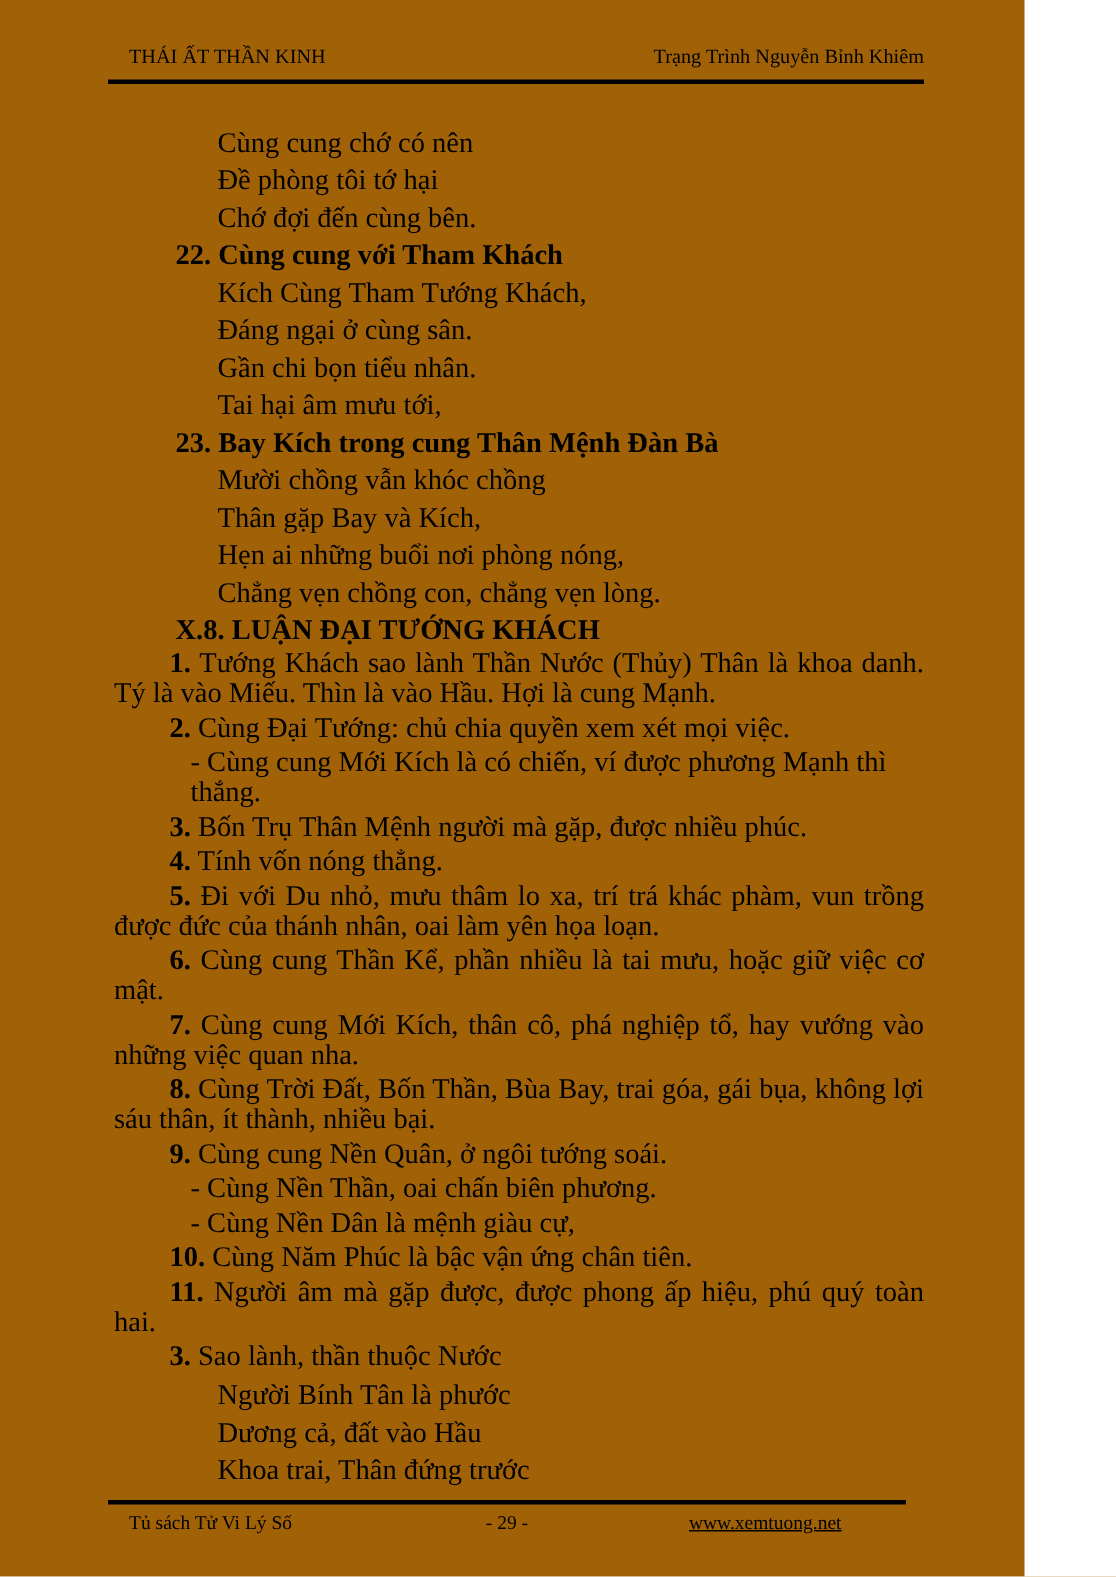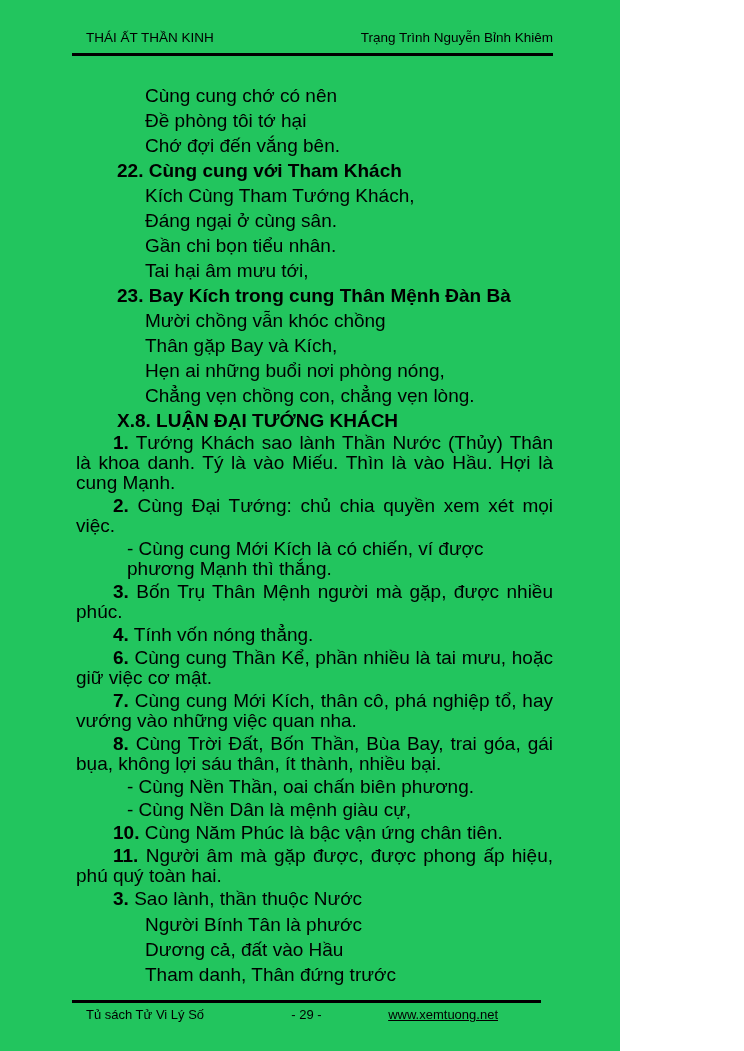--- a/index.html
+++ b/index.html
@@ -1,22 +1,22 @@
 <!DOCTYPE html>
 <html><head>
 <meta charset="utf-8">
 <style>
   html, body { margin: 0; padding: 0; background: #ffffff; }
   .page {
     position: relative;
-    width: 620px;
+    width: 683px;
     height: 1051px;
-    background: #22c55e;
+    background: #a16207;
     color: #000000;
-    font-family: Liberation Sans, sans-serif;
+    font-family: Liberation Serif, serif;
     overflow: hidden;
   }
   
   .header {
     margin: 30px 67px 0 72px;
     display: flex;
     justify-content: space-between;
     align-items: flex-end;
     border-bottom: 3px solid #000000;
     padding: 0 0 7px 14px;
@@ -86,48 +86,50 @@
 <div class="page">
 
   <div class="header">
     <span>THÁI ẤT THẦN KINH</span>
     <span>Trạng Trình Nguyễn Bỉnh Khiêm</span>
   </div>
 
   <div class="content">
       <div class="blk-verse">Cùng cung chớ có nên</div>
       <div class="blk-verse">Đề phòng tôi tớ hại</div>
-      <div class="blk-verse">Chớ đợi đến vắng bên.</div>
+      <div class="blk-verse">Chớ đợi đến cùng bên.</div>
       <div class="blk-heading">22. Cùng cung với Tham Khách</div>
       <div class="blk-verse">Kích Cùng Tham Tướng Khách,</div>
       <div class="blk-verse">Đáng ngại ở cùng sân.</div>
       <div class="blk-verse">Gần chi bọn tiểu nhân.</div>
       <div class="blk-verse">Tai hại âm mưu tới,</div>
       <div class="blk-heading">23. Bay Kích trong cung Thân Mệnh Đàn Bà</div>
       <div class="blk-verse">Mười chồng vẫn khóc chồng</div>
       <div class="blk-verse">Thân gặp Bay và Kích,</div>
       <div class="blk-verse">Hẹn ai những buổi nơi phòng nóng,</div>
       <div class="blk-verse">Chẳng vẹn chồng con, chẳng vẹn lòng.</div>
       <div class="blk-heading">X.8. LUẬN ĐẠI TƯỚNG KHÁCH</div>
       <p class="blk-para"><b>1.</b> Tướng Khách sao lành Thần Nước (Thủy) Thân là khoa danh. Tý là vào Miếu. Thìn là vào Hầu. Hợi là cung Mạnh.</p>
       <p class="blk-para"><b>2.</b> Cùng Đại Tướng: chủ chia quyền xem xét mọi việc.</p>
       <div class="blk-dash">- Cùng cung Mới Kích là có chiến, ví được phương Mạnh thì thắng.</div>
       <p class="blk-para"><b>3.</b> Bốn Trụ Thân Mệnh người mà gặp, được nhiều phúc.</p>
       <p class="blk-para"><b>4.</b> Tính vốn nóng thẳng.</p>
+      <p class="blk-para"><b>5.</b> Đi với Du nhỏ, mưu thâm lo xa, trí trá khác phàm, vun trồng được đức của thánh nhân, oai làm yên họa loạn.</p>
       <p class="blk-para"><b>6.</b> Cùng cung Thần Kể, phần nhiều là tai mưu, hoặc giữ việc cơ mật.</p>
       <p class="blk-para"><b>7.</b> Cùng cung Mới Kích, thân cô, phá nghiệp tổ, hay vướng vào những việc quan nha.</p>
       <p class="blk-para"><b>8.</b> Cùng Trời Đất, Bốn Thần, Bùa Bay, trai góa, gái bụa, không lợi sáu thân, ít thành, nhiều bại.</p>
+      <p class="blk-para"><b>9.</b> Cùng cung Nền Quân, ở ngôi tướng soái.</p>
       <div class="blk-dash">- Cùng Nền Thần, oai chấn biên phương.</div>
       <div class="blk-dash">- Cùng Nền Dân là mệnh giàu cự,</div>
       <p class="blk-para"><b>10.</b> Cùng Năm Phúc là bậc vận ứng chân tiên.</p>
       <p class="blk-para"><b>11.</b> Người âm mà gặp được, được phong ấp hiệu, phú quý toàn hai.</p>
       <p class="blk-para"><b>3.</b> Sao lành, thần thuộc Nước</p>
       <div class="blk-verse">Người Bính Tân là phước</div>
       <div class="blk-verse">Dương cả, đất vào Hầu</div>
-      <div class="blk-verse">Tham danh, Thân đứng trước</div>
+      <div class="blk-verse">Khoa trai, Thân đứng trước</div>
     </div>
 
   <div class="footer">
     <div class="footer-inner">
       <span class="footer-left">Tủ sách Tử Vi Lý Số</span>
       <span class="footer-center">- 29 -</span>
       <a class="footer-link" href="#">www.xemtuong.net</a>
     </div>
   </div>
 

